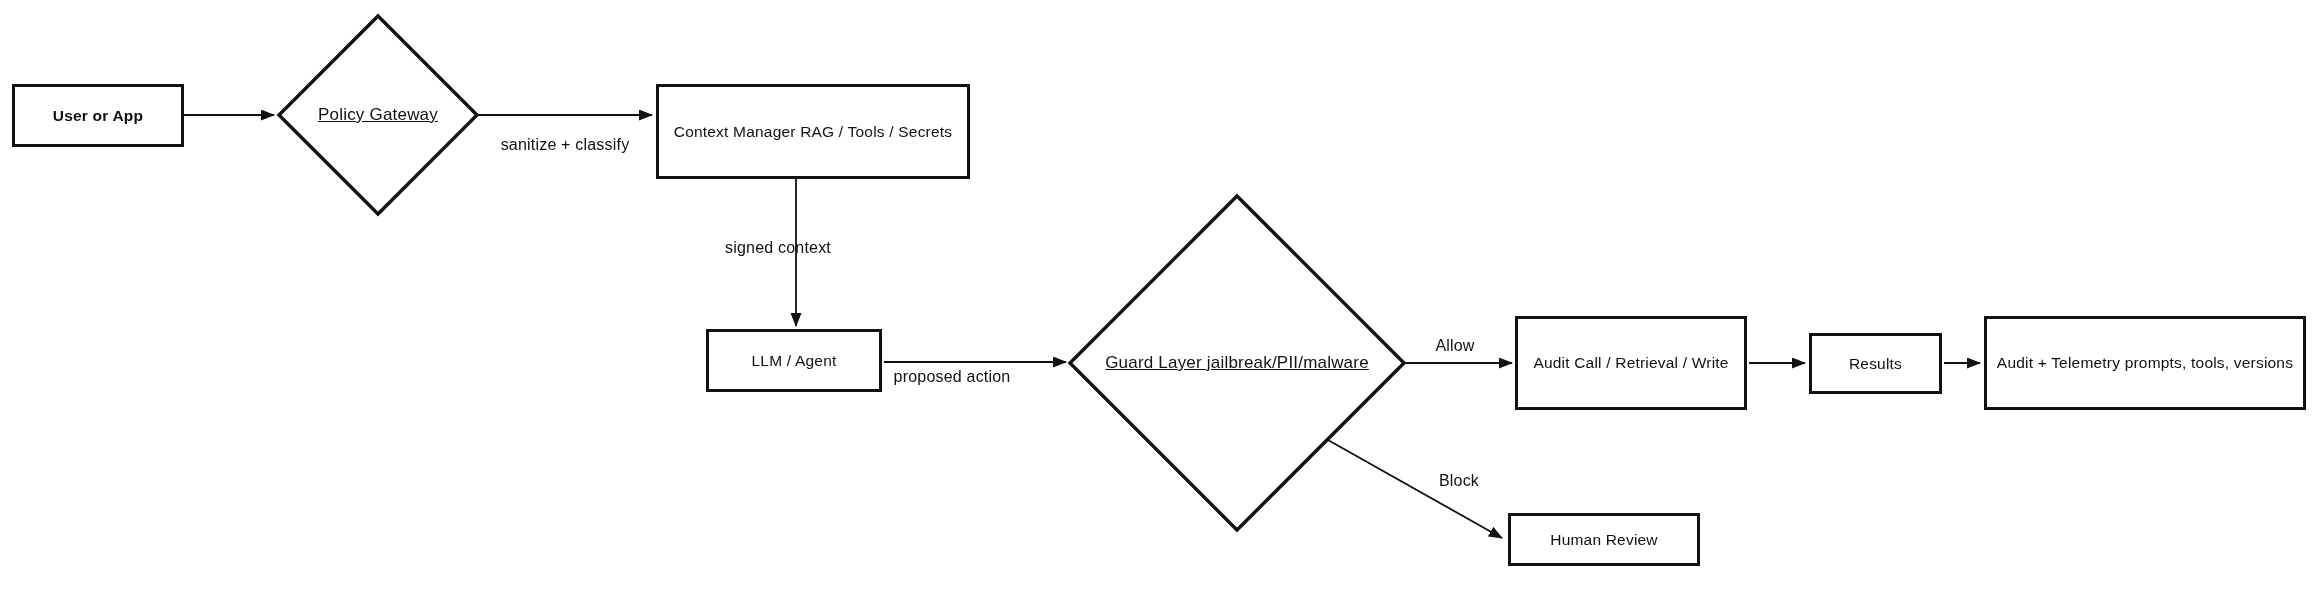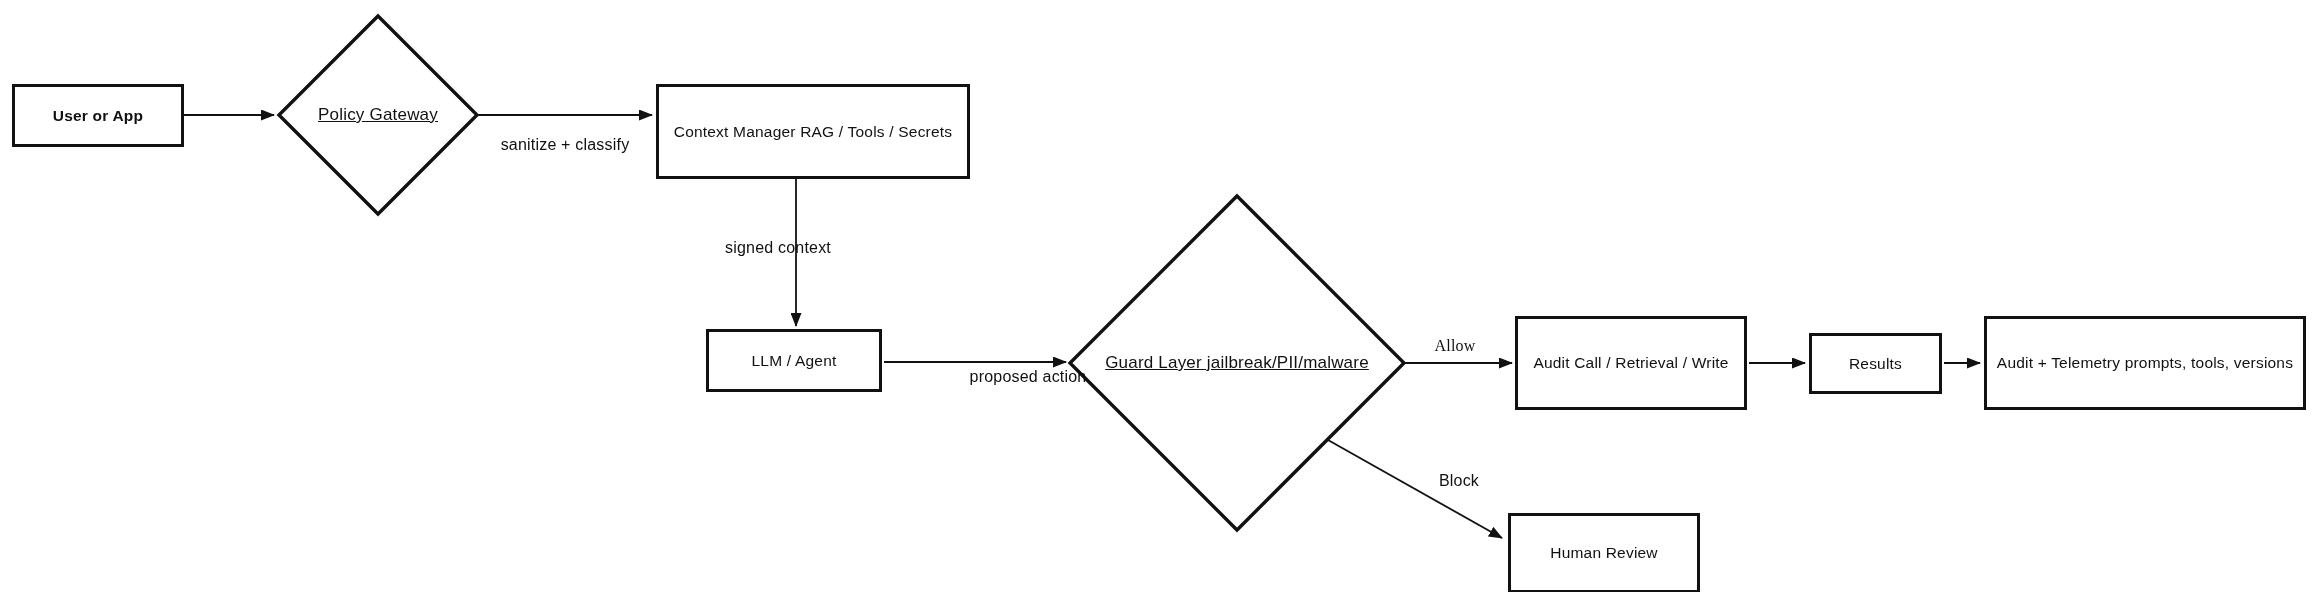--- a/index.html
+++ b/index.html
@@ -110,26 +110,26 @@
   </div>
 
   <div class="node" style="left:1809px; top:333px; width:133px; height:61px;">
     <span>Results</span>
   </div>
 
   <div class="node" style="left:1984px; top:316px; width:322px; height:94px;">
     <span>Audit + Telemetry prompts, tools, versions</span>
   </div>
 
-  <div class="node" style="left:1508px; top:513px; width:192px; height:80px;">
+  <div class="node" style="left:1508px; top:513px; width:192px; height:53px;">
     <span>Human Review</span>
   </div>
 
   <div class="diamond-label" style="left:268px; top:103px; width:220px; height:24px;">Policy Gateway</div>
   <div class="diamond-label" style="left:1077px; top:351px; width:320px; height:24px;">Guard Layer jailbreak/PII/malware</div>
 
   <div class="edge-label" style="left:565px; top:145px;">sanitize + classify</div>
   <div class="edge-label" style="left:778px; top:248px;text-align:center;">signed context</div>
-  <div class="edge-label" style="left:1028px; top:377px;">proposed action</div>
-  <div class="edge-label" style="left:1455px; top:346px;font-family:Liberation Serif, serif;">Allow</div>
+  <div class="edge-label" style="left:952px; top:377px;">proposed action</div>
+  <div class="edge-label" style="left:1455px; top:346px;">Allow</div>
   <div class="edge-label" style="left:1451px; top:481px;padding-left:16px;">Block</div>
 
 </div>
 
 </body></html>

